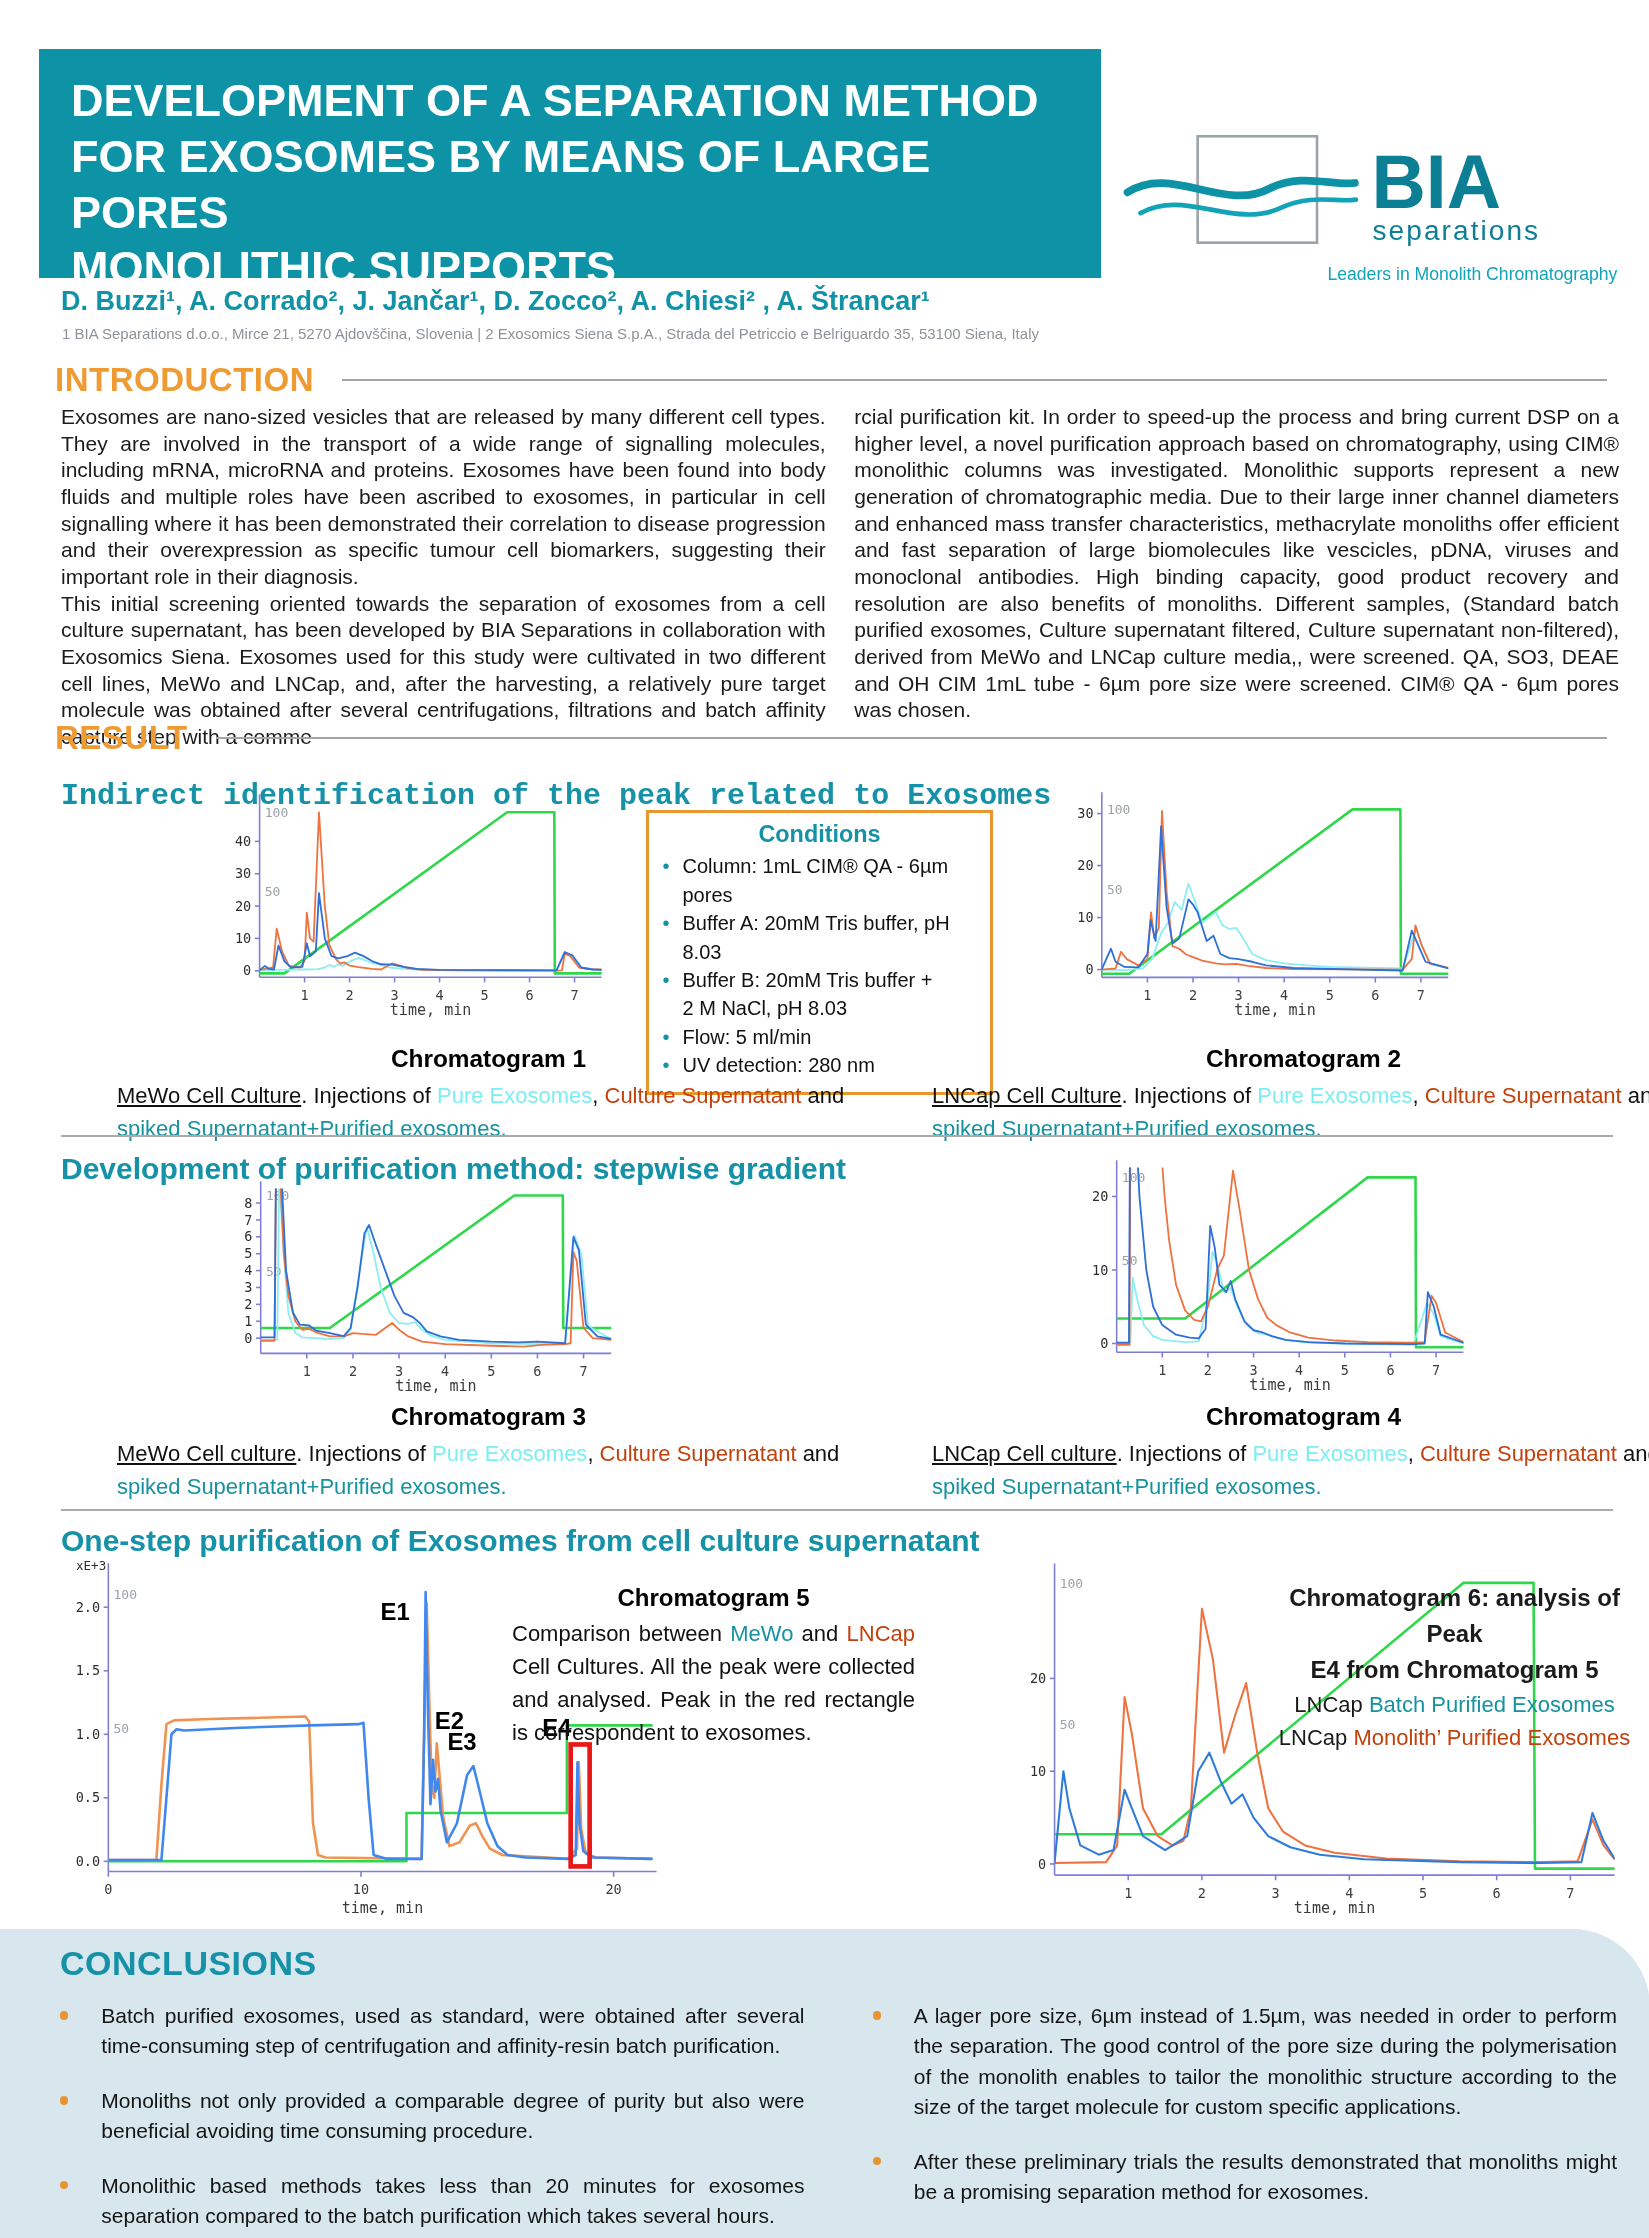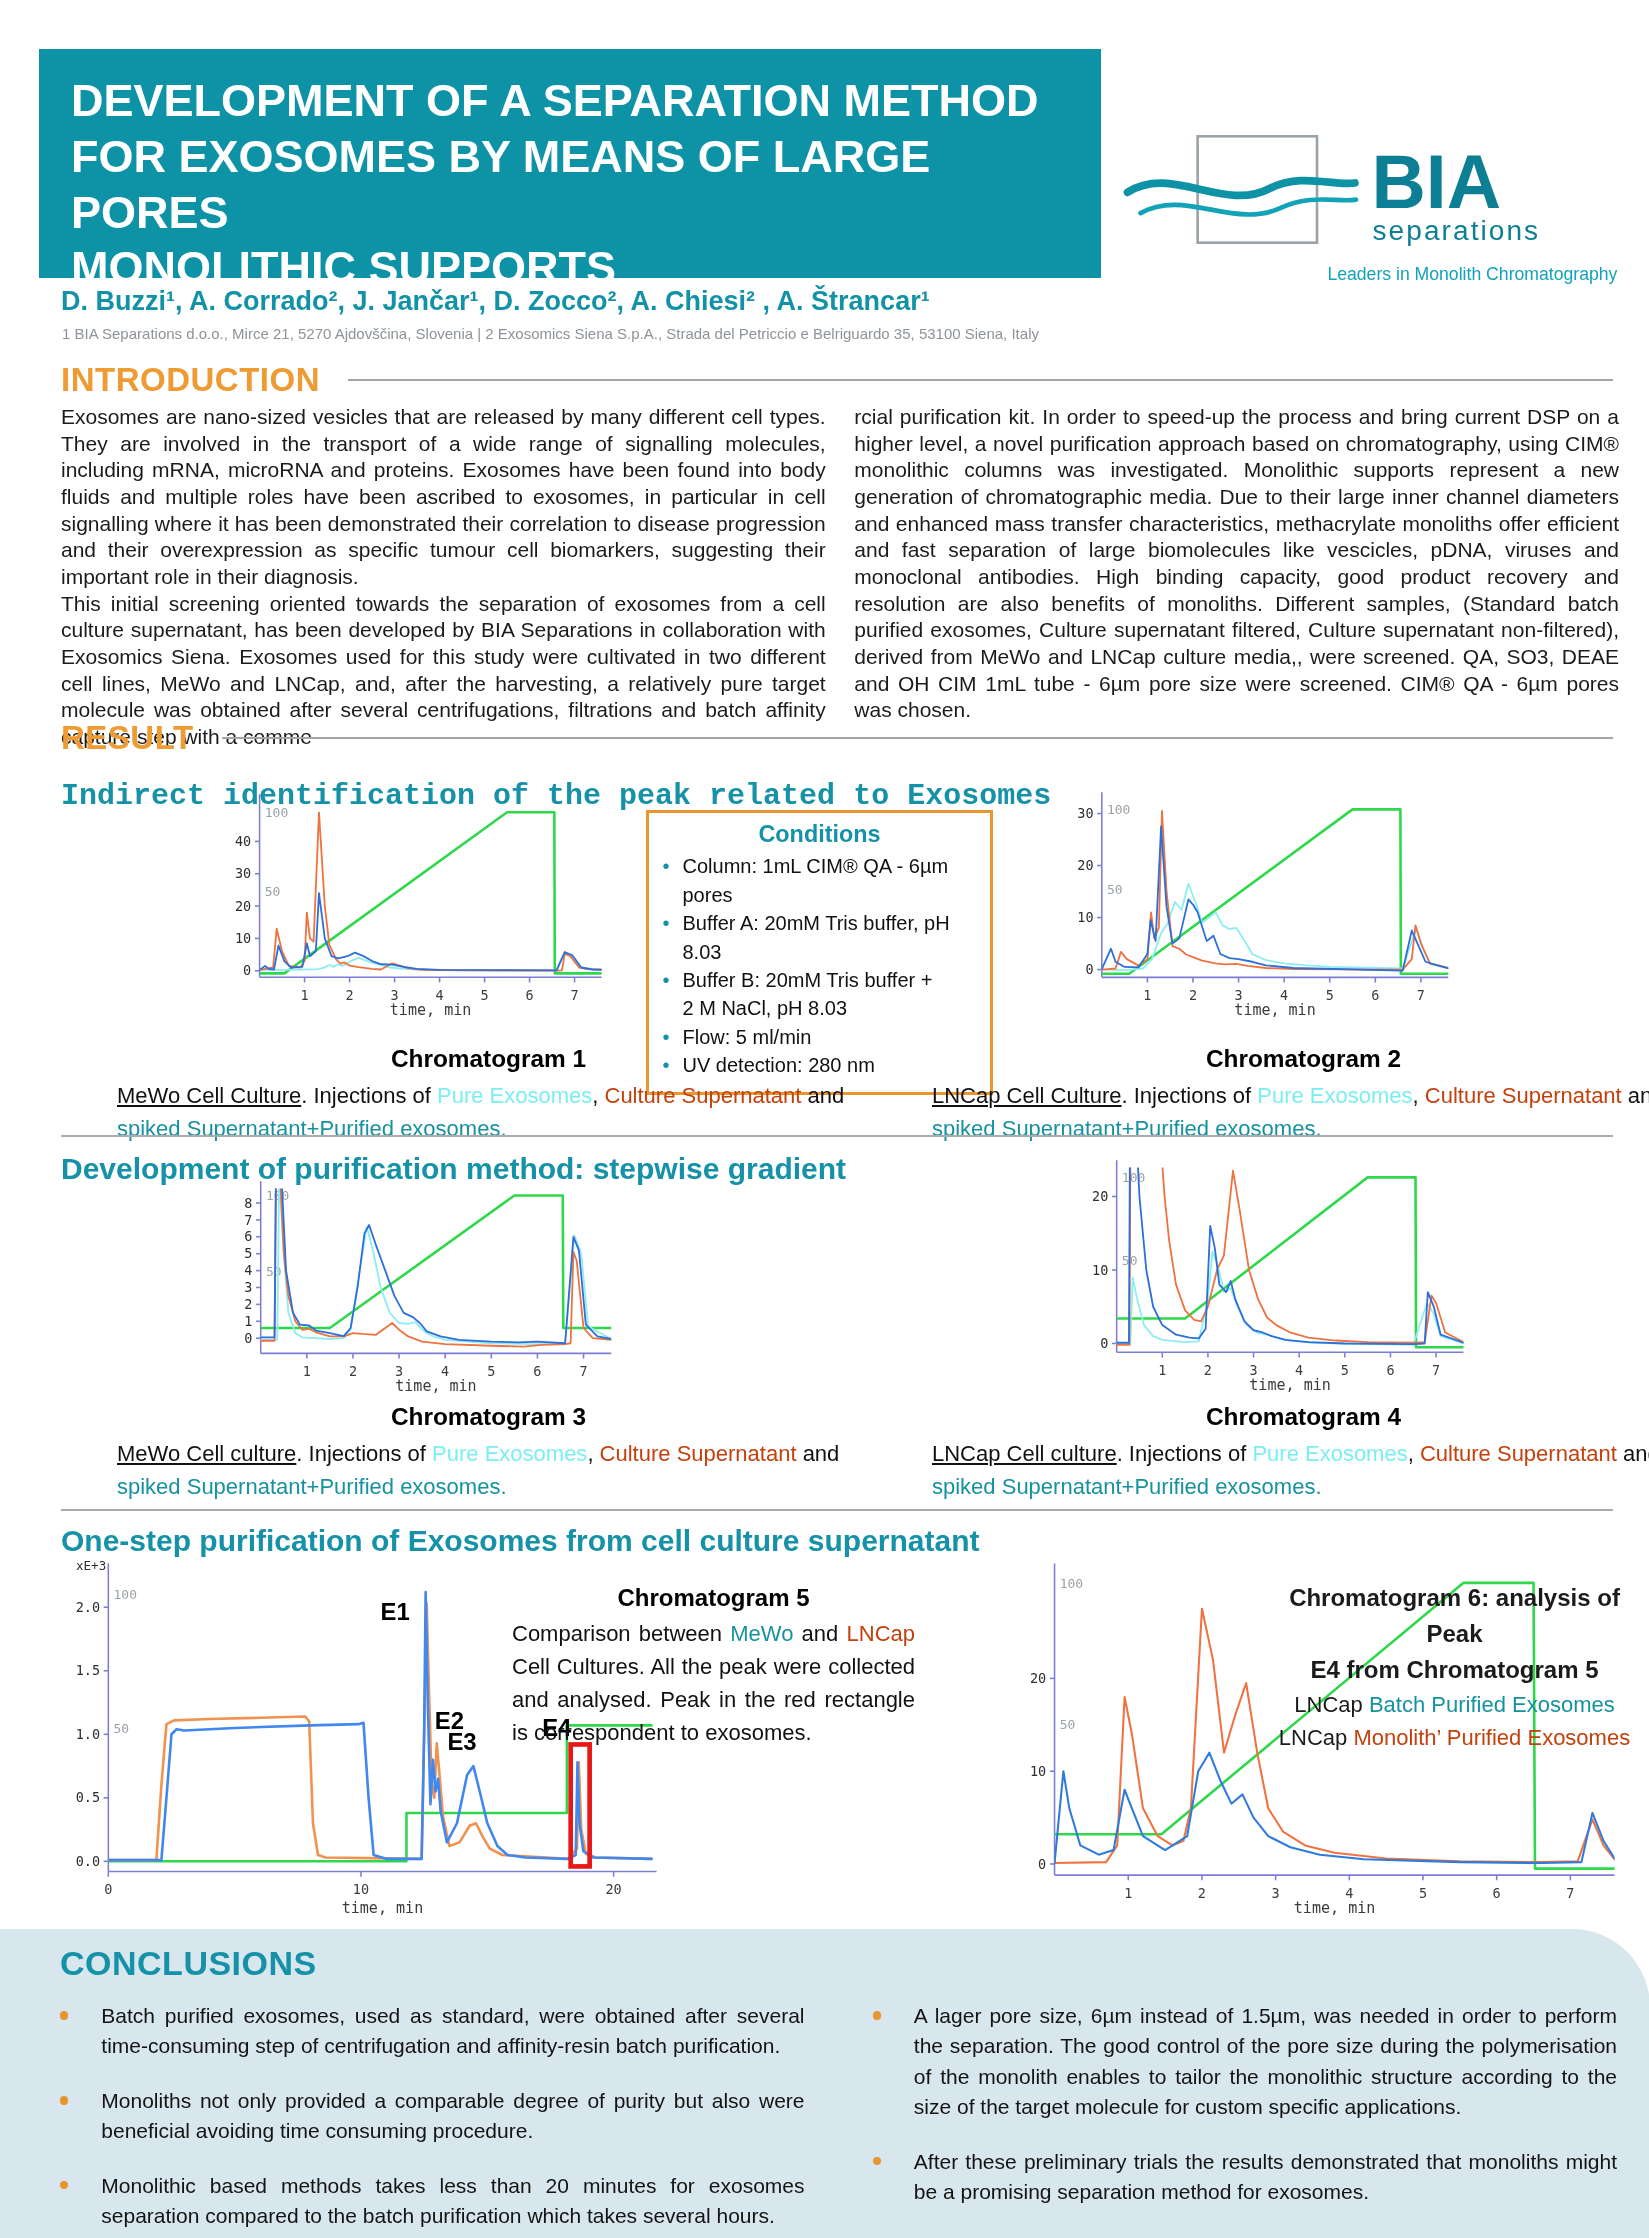--- a/index.html
+++ b/index.html
@@ -6,21 +6,21 @@
   body{width:1650px;height:2239px;position:relative;background:#ffffff;
        font-family:"Liberation Sans",sans-serif;overflow:hidden;color:#1b1b1b;}
   .abs{position:absolute;}
   
   .header-band{left:39px;top:49px;width:1062px;height:229px;background:#0e93a6;}
   .title{color:#fff;font-size:45px;font-weight:700;line-height:1.24;padding:24px 32px;}
   .logo{left:1112px;top:130px;}
   .authors{left:61px;top:286px;font-size:27px;font-weight:700;color:#1292a6;}
   .affil{left:62px;top:325px;font-size:15px;color:#8d9398;}
   
-  .sec-row{left:61px;width:1552px;display:flex;align-items:center;gap:28px;text-align:center;}
+  .sec-row{left:55px;width:1552px;display:flex;align-items:center;gap:28px;text-align:center;}
   .sec-head{font-size:33px;font-weight:700;color:#ef9b33;letter-spacing:0.5px;white-space:nowrap;}
   .rule{flex:1;height:1.6px;background:#a5a5a5;}
   #intro-row{top:361px;}
   #result-row{top:719px;}
   .sep{height:1.6px;background:#ababab;}
   #sep1{left:61px;top:1135px;width:1552px;}
   #sep2{left:61px;top:1509px;width:1552px;}
   .subhead{font-size:30px;font-weight:700;color:#1591a8;}
   #sub1{left:61px;top:779px;font-family:Liberation Mono, monospace;}
   #sub2{left:61px;top:1152px;}

